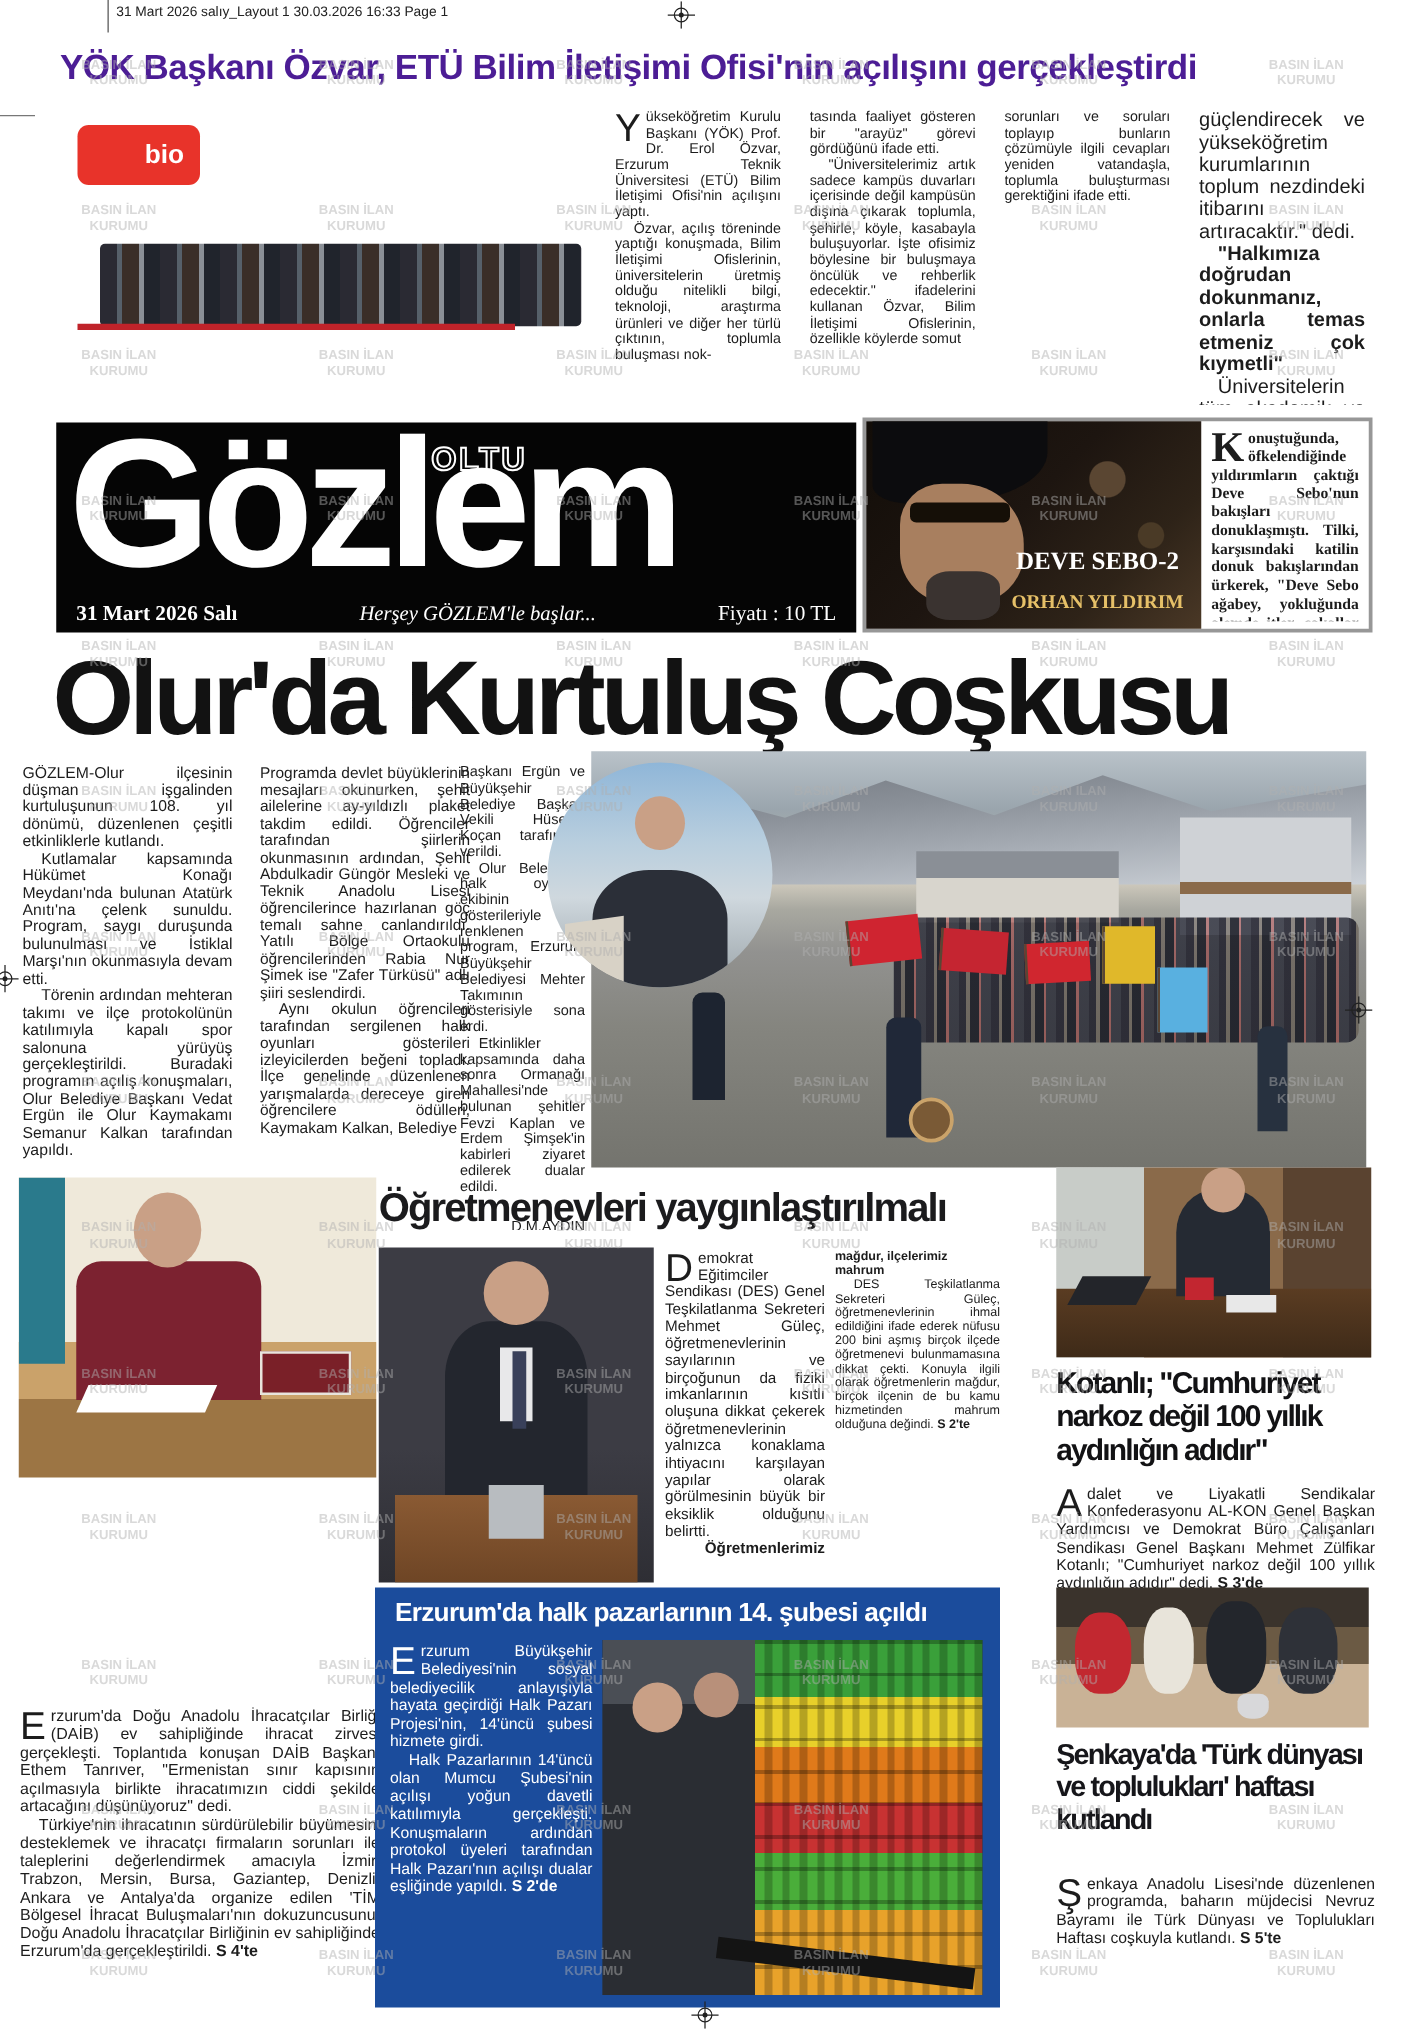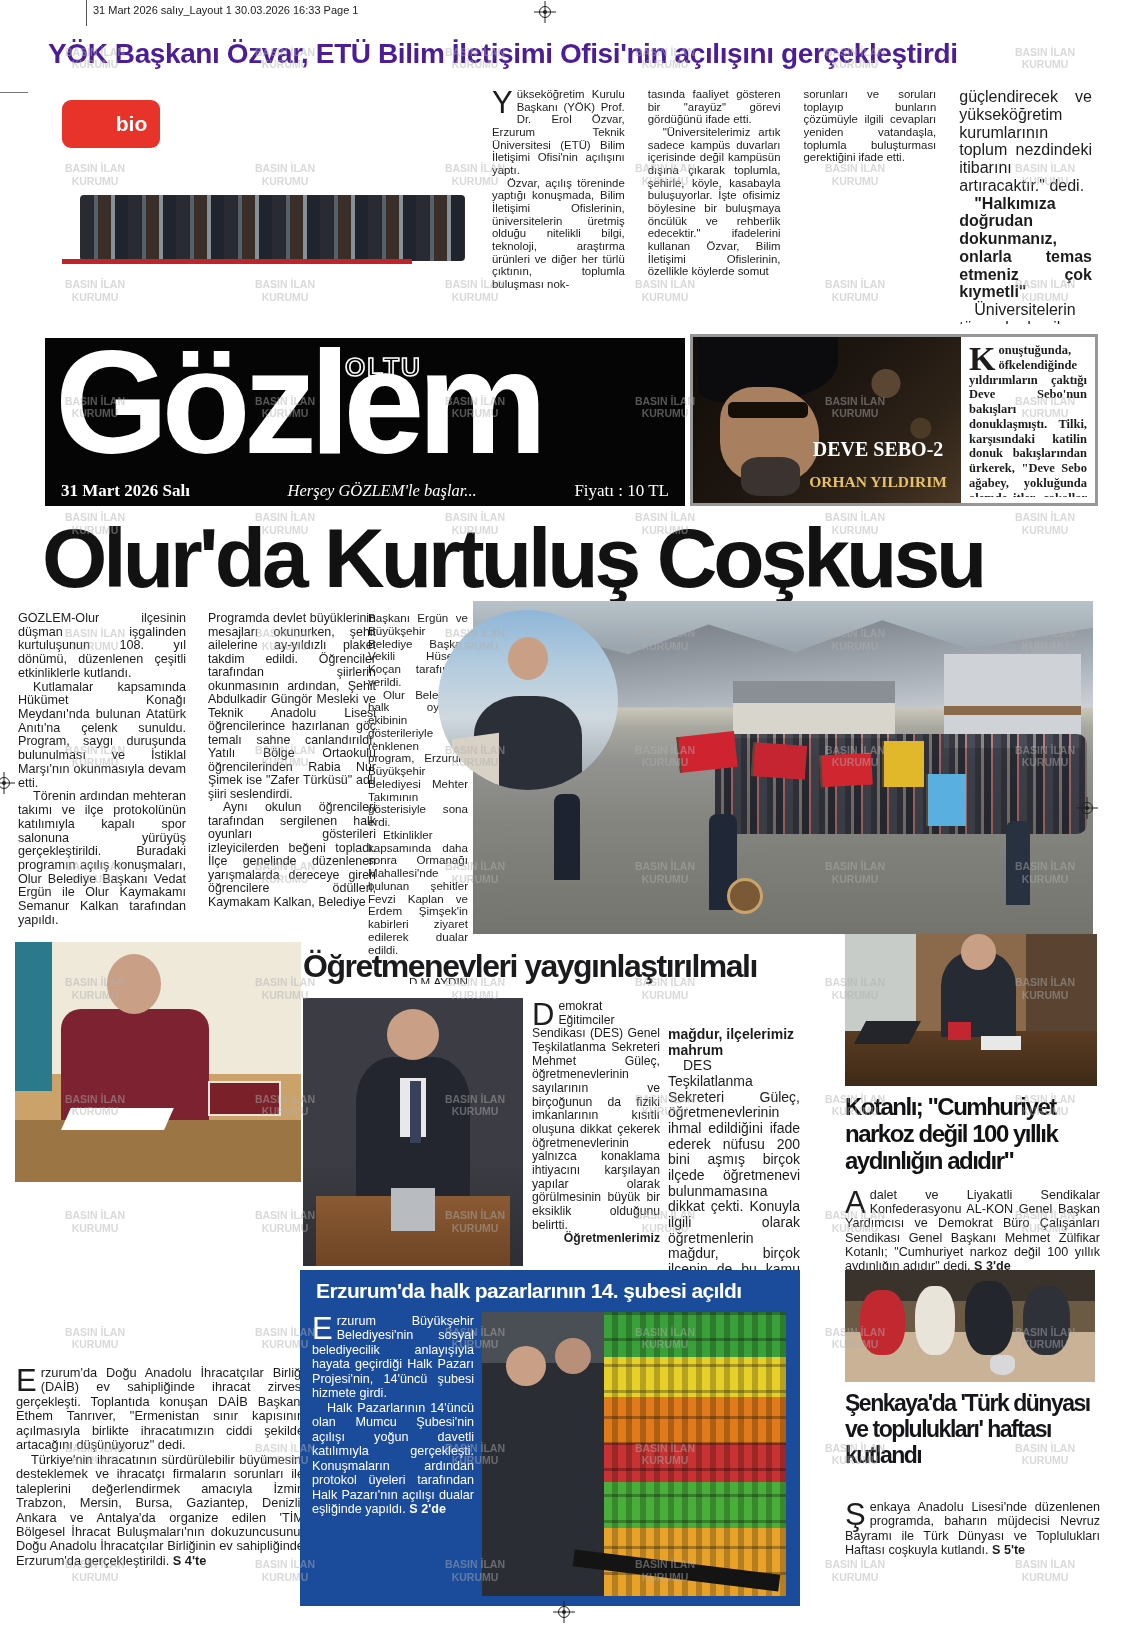--- a/index.html
+++ b/index.html
@@ -376,21 +376,21 @@
     <div style="left:48.5%;top:31%;width:5%;height:23%;background:#39405a;"></div>
     <div style="left:38%;top:4%;width:24%;height:19%;background:#c9a086;border-radius:50%;"></div>
     <div style="bottom:0;left:6%;width:88%;height:26%;background:linear-gradient(180deg,#8a5a33,#6e4525);"></div>
     <div style="bottom:13%;left:40%;width:20%;height:16%;background:#b8bcc0;"></div>
   </div>
 
   <div class="col dc" style="position:absolute;left:532px;top:1000px;width:128px;height:268px;font-size:12.2px;line-height:1.12;">
     <p>Demokrat Eğitimciler Sendikası (DES) Genel Teşkilatlanma Sekreteri Mehmet Güleç, öğretmenevlerinin sayılarının ve birçoğunun da fiziki imkanlarının kısıtlı oluşuna dikkat çekerek öğretmenevlerinin yalnızca konaklama ihtiyacını karşılayan yapılar olarak görülmesinin büyük bir eksiklik olduğunu belirtti.</p>
     <p class="subhead" style="text-align:right;text-indent:0;">Öğretmenlerimiz</p>
   </div>
-  <div class="col" style="position:absolute;left:668px;top:1000px;width:132px;height:268px;font-size:14px;line-height:1.12;margin-top:27px;">
+  <div class="col" style="position:absolute;left:668px;top:1000px;width:132px;height:268px;font-size:10px;line-height:1.12;">
     <p class="subhead" style="text-align:left;">mağdur, ilçelerimiz mahrum</p>
     <p><span>DES Teşkilatlanma Sekreteri Güleç, öğretmenevlerinin ihmal edildiğini ifade ederek nüfusu 200 bini aşmış birçok ilçede öğretmenevi bulunmamasına dikkat çekti. Konuyla ilgili olarak öğretmenlerin mağdur, birçok ilçenin de bu kamu hizmetinden mahrum olduğuna değindi.</span> <b class="ref">S 2'te</b></p>
   </div>
 
   <div class="photo" style="left:845px;top:934px;width:252px;height:152px;
        background:linear-gradient(90deg,#c8ccc8 0 28%,#8a6a4a 28% 72%,#5a4330 72% 100%);">
     <div style="bottom:0;width:100%;height:36%;background:linear-gradient(180deg,#5a3c22,#3e2a18);"></div>
     <div style="left:38%;top:12%;width:30%;height:56%;background:#252a33;border-radius:40% 40% 0 0;"></div>
     <div style="left:46%;top:0;width:14%;height:24%;background:#c9a086;border-radius:50%;"></div>
     <div style="left:6%;bottom:28%;width:22%;height:15%;background:#23252a;transform:skewX(-28deg);"></div>

